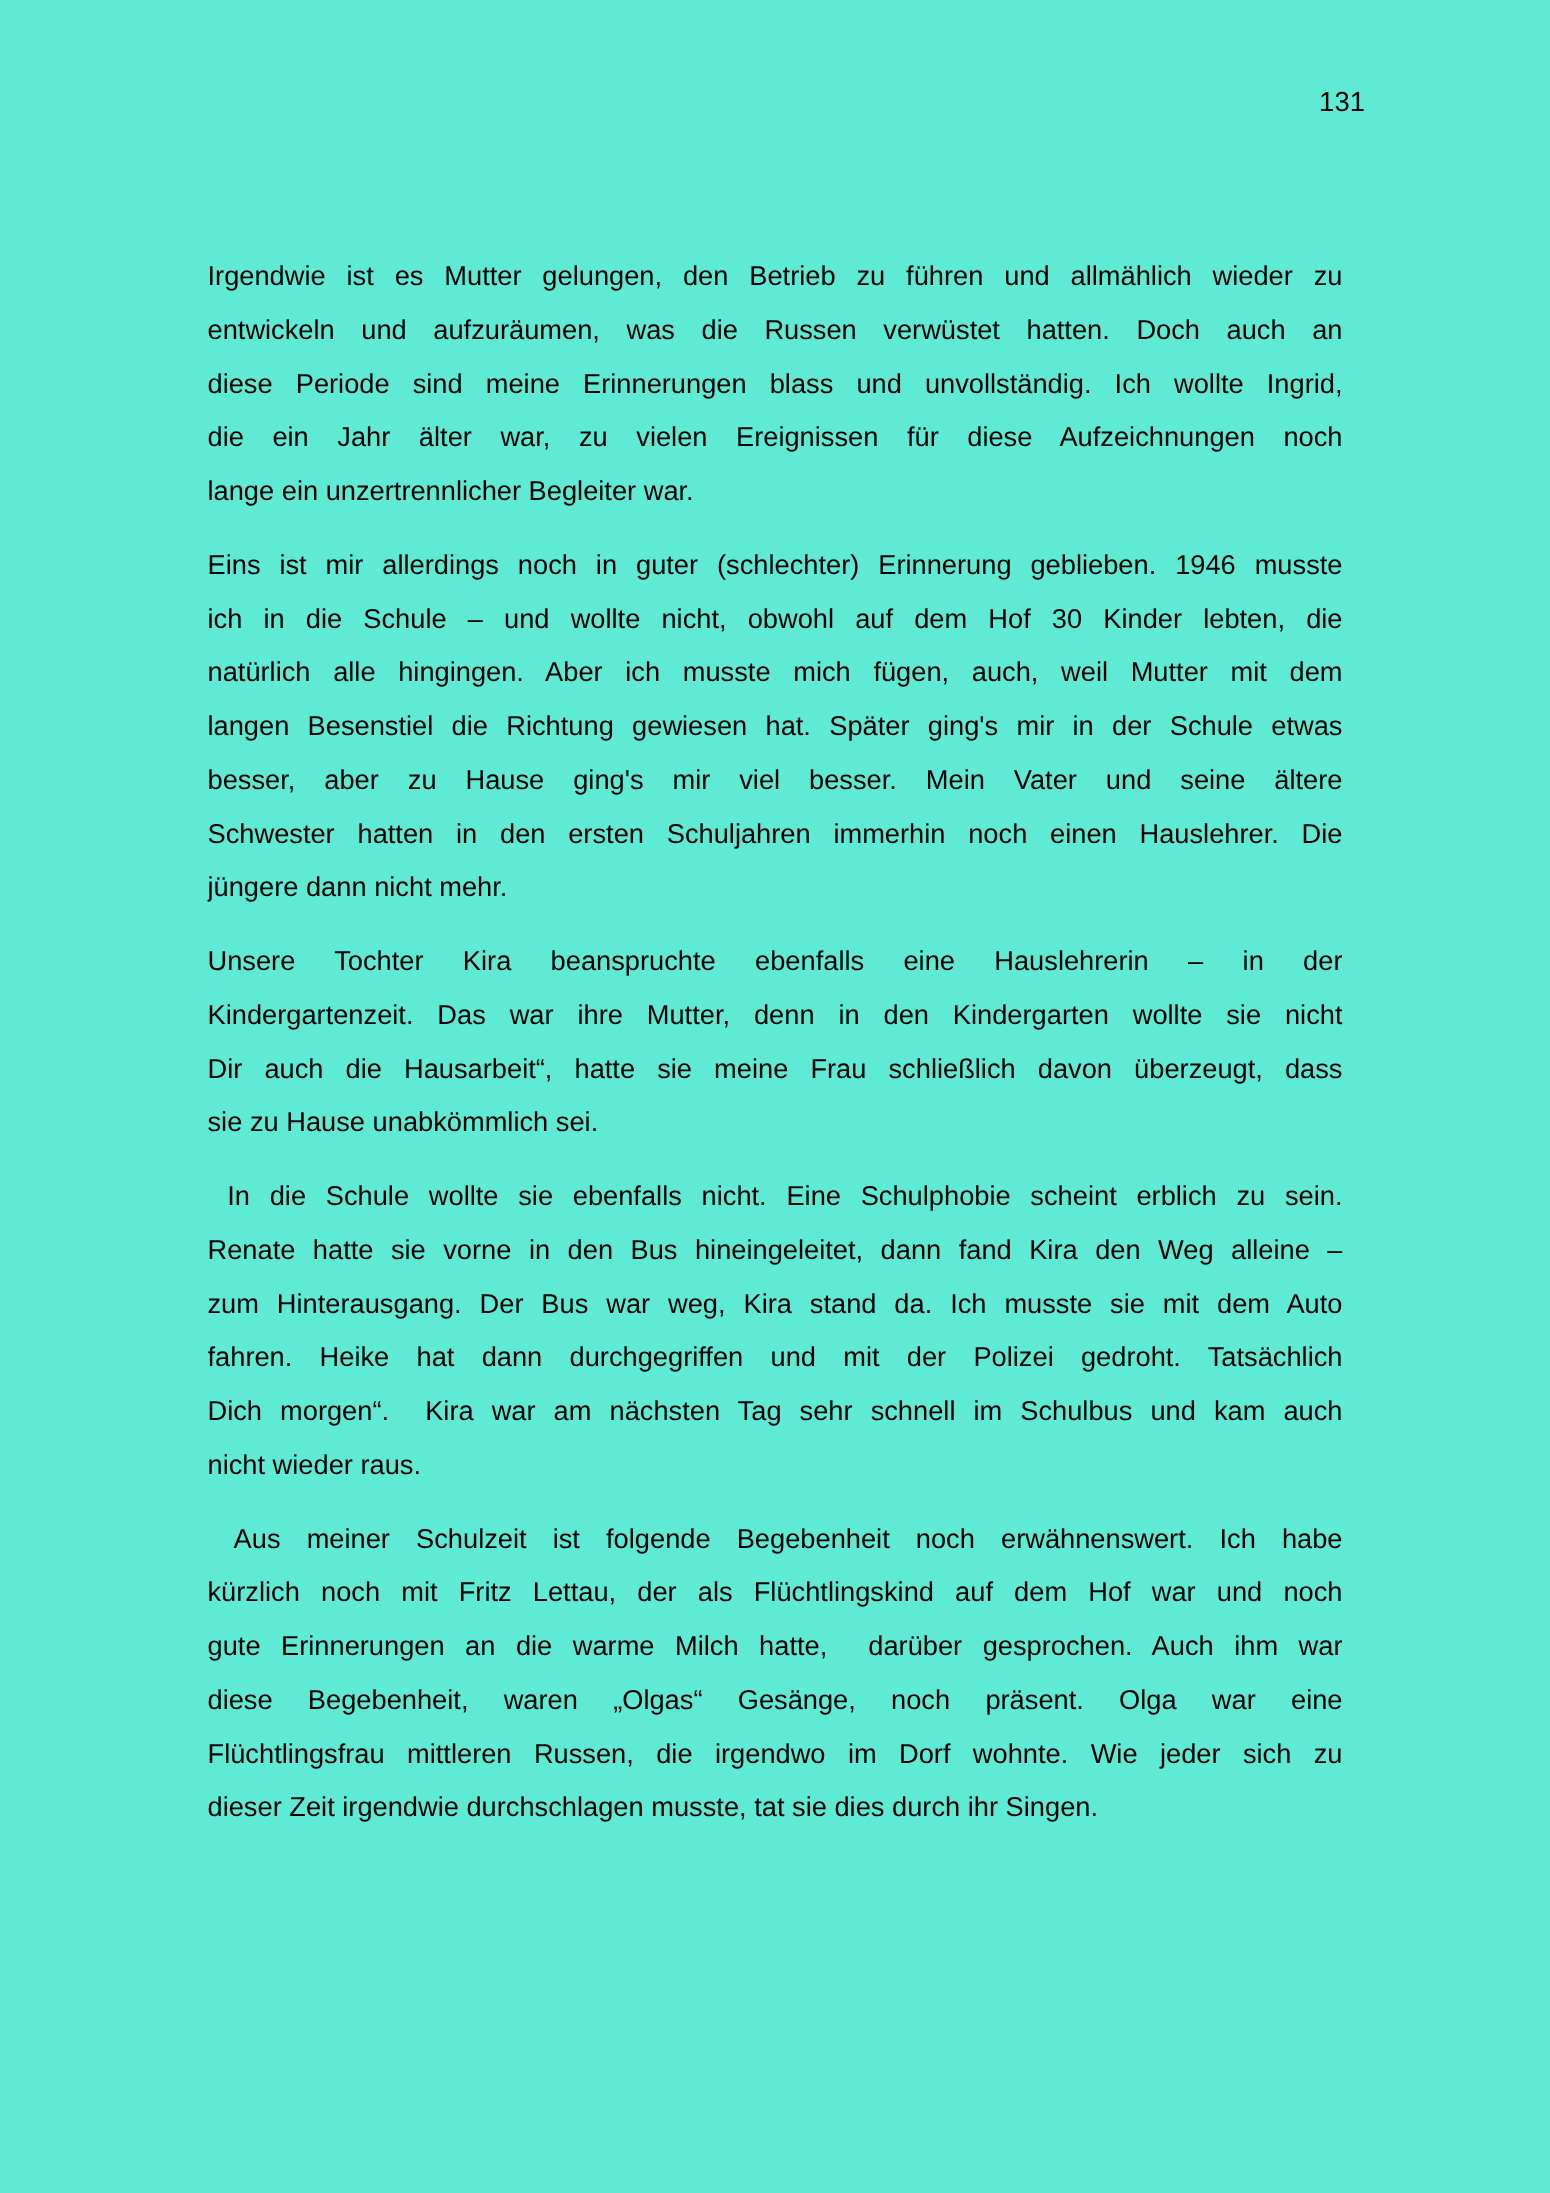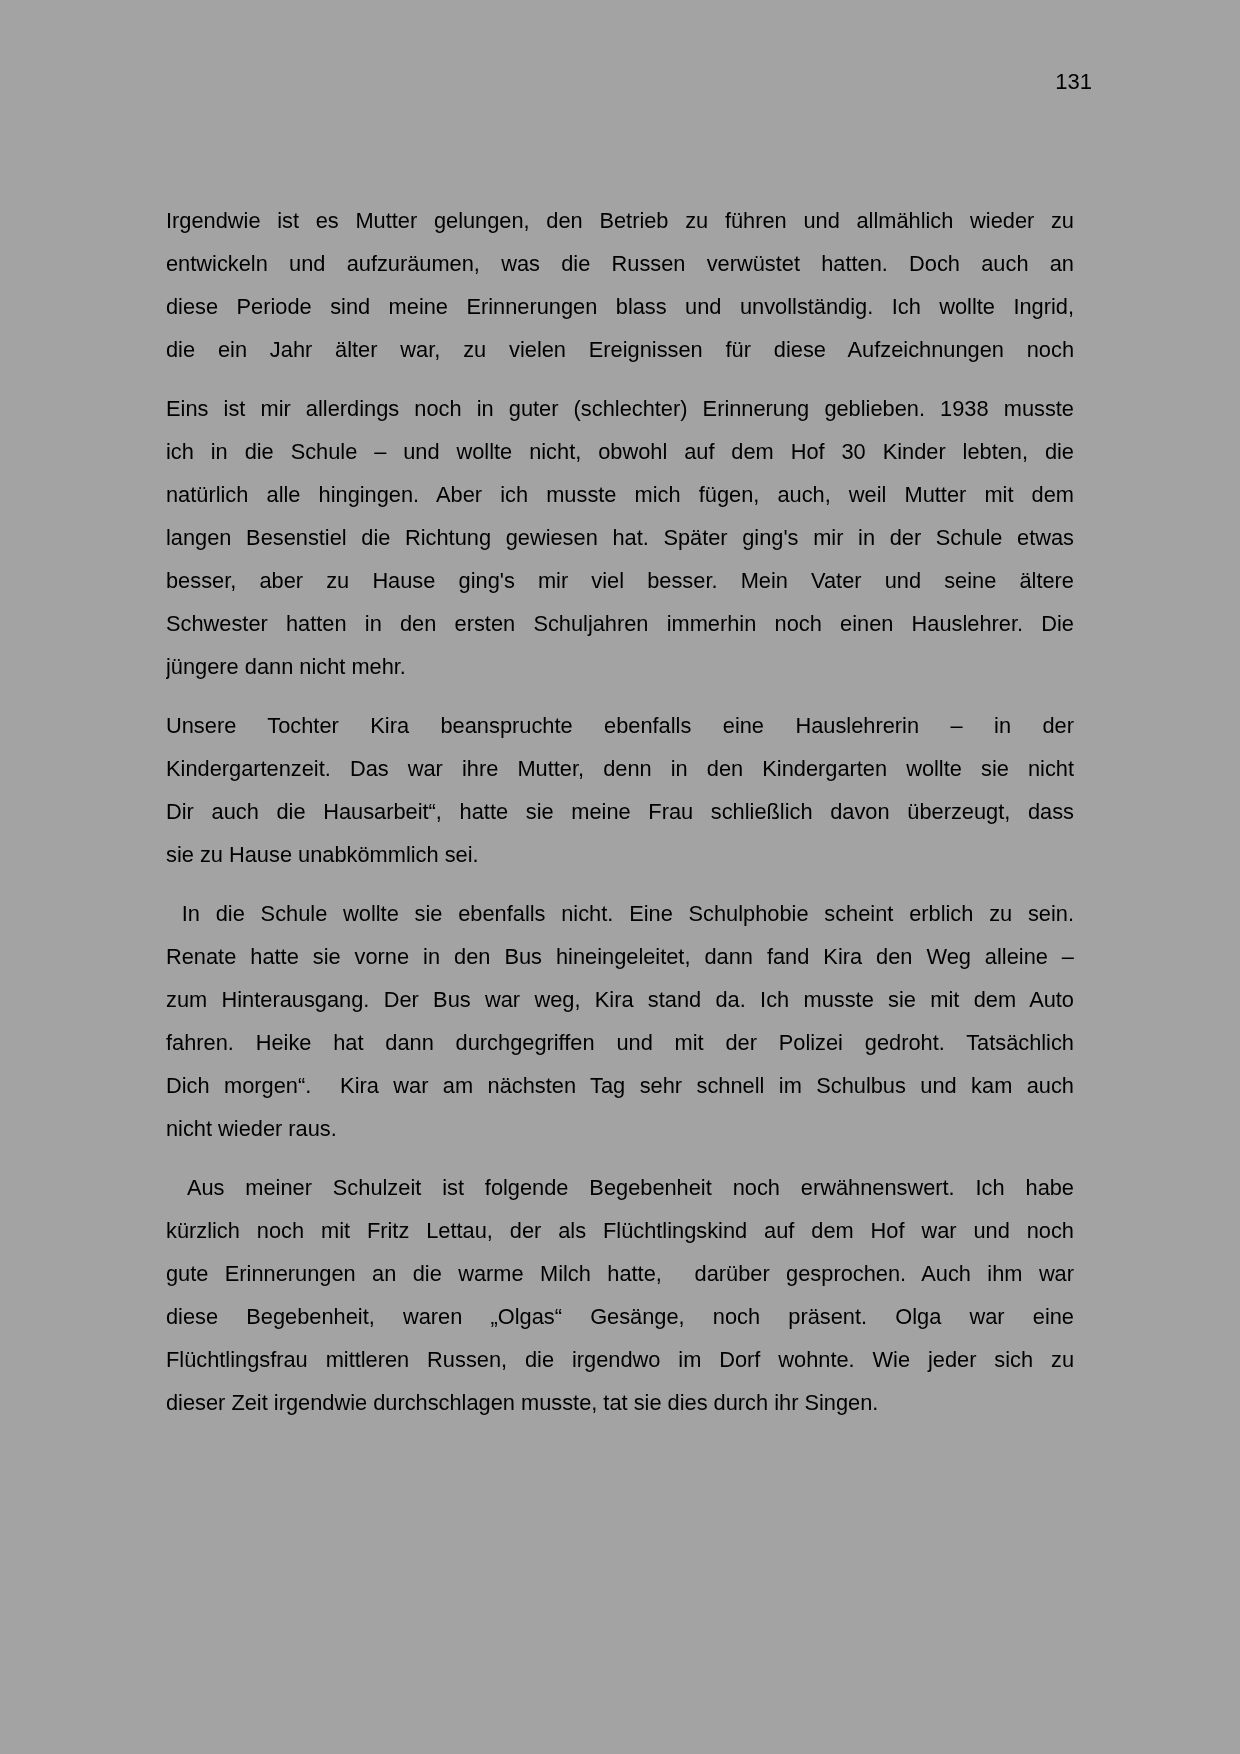--- a/index.html
+++ b/index.html
@@ -4,21 +4,21 @@
 <style>
   html, body {
     margin: 0;
     padding: 0;
     background: #ffffff;
   }
   .page {
     position: relative;
     width: 1240px;
     height: 1754px;
-    background: #a3a3a3;
+    background: #5eead4;
     color: #000000;
     font-family: "Liberation Sans", sans-serif;
     overflow: hidden;
   }
   .page-number {
     position: absolute;
     top: 69px;
     right: 148px;
     font-size: 22px;
     line-height: 25px;
@@ -50,23 +50,24 @@
 <body>
 
 <div class="page">
   <div class="page-number">131</div>
   <div class="body-text">
       <div class="paragraph">
         <div class="line">Irgendwie ist es Mutter gelungen, den Betrieb zu führen und allmählich wieder zu</div>
         <div class="line">entwickeln und aufzuräumen, was die Russen verwüstet hatten. Doch auch an</div>
         <div class="line">diese Periode sind meine Erinnerungen blass und unvollständig. Ich wollte Ingrid,</div>
         <div class="line">die ein Jahr älter war, zu vielen Ereignissen für diese Aufzeichnungen noch</div>
+        <div class="line para-last">lange ein unzertrennlicher Begleiter war.</div>
       </div>
       <div class="paragraph">
-        <div class="line">Eins ist mir allerdings noch in guter (schlechter) Erinnerung geblieben. 1938 musste</div>
+        <div class="line">Eins ist mir allerdings noch in guter (schlechter) Erinnerung geblieben. 1946 musste</div>
         <div class="line">ich in die Schule – und wollte nicht, obwohl auf dem Hof 30 Kinder lebten, die</div>
         <div class="line">natürlich alle hingingen. Aber ich musste mich fügen, auch, weil Mutter mit dem</div>
         <div class="line">langen Besenstiel die Richtung gewiesen hat. Später ging's mir in der Schule etwas</div>
         <div class="line">besser, aber zu Hause ging's mir viel besser. Mein Vater und seine ältere</div>
         <div class="line">Schwester hatten in den ersten Schuljahren immerhin noch einen Hauslehrer. Die</div>
         <div class="line para-last">jüngere dann nicht mehr.</div>
       </div>
       <div class="paragraph">
         <div class="line">Unsere Tochter Kira beanspruchte ebenfalls eine Hauslehrerin – in der</div>
         <div class="line">Kindergartenzeit. Das war ihre Mutter, denn in den Kindergarten wollte sie nicht</div>

